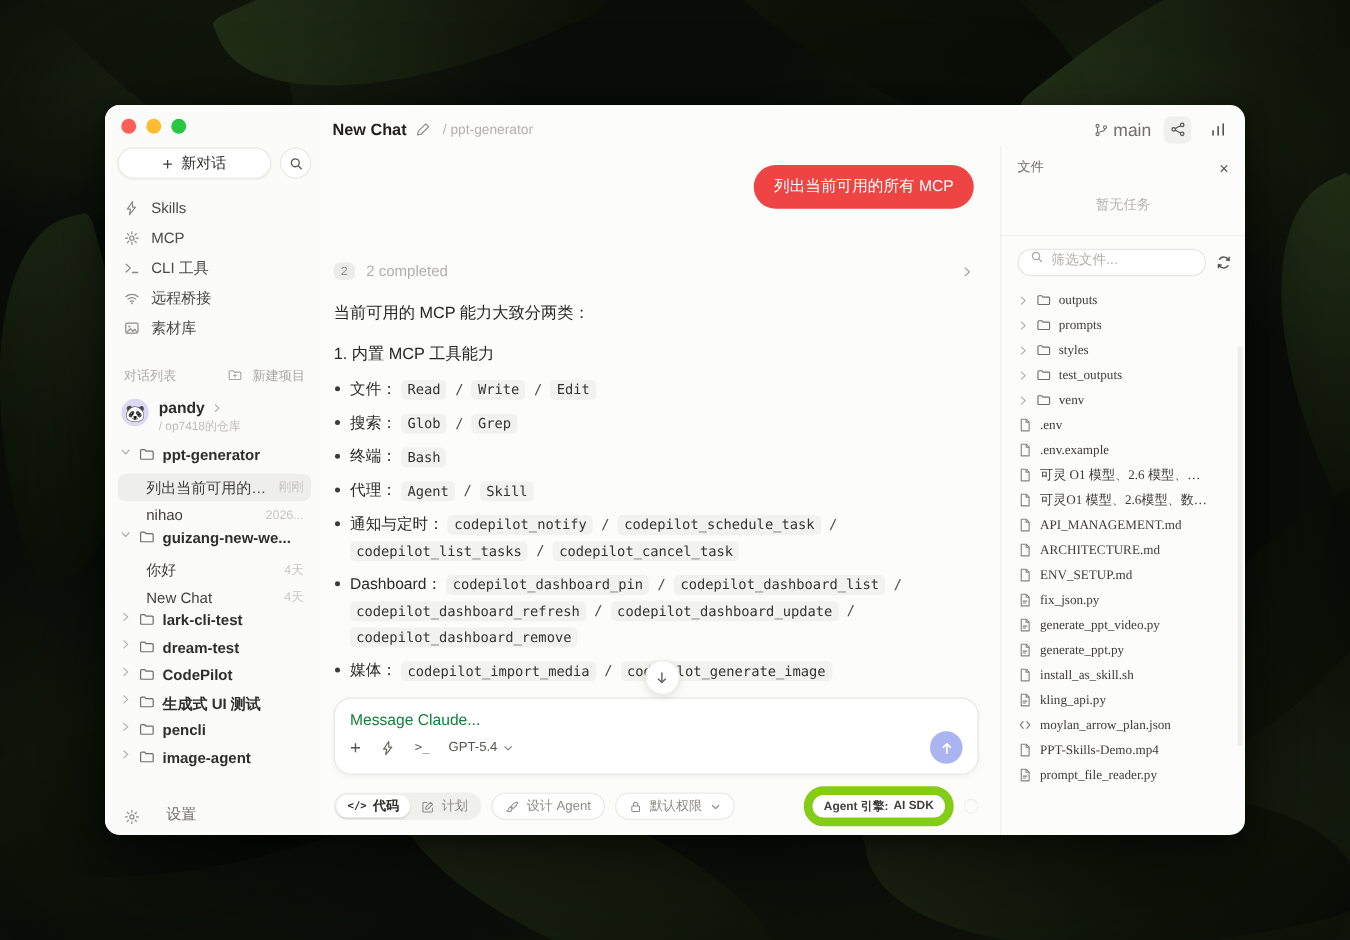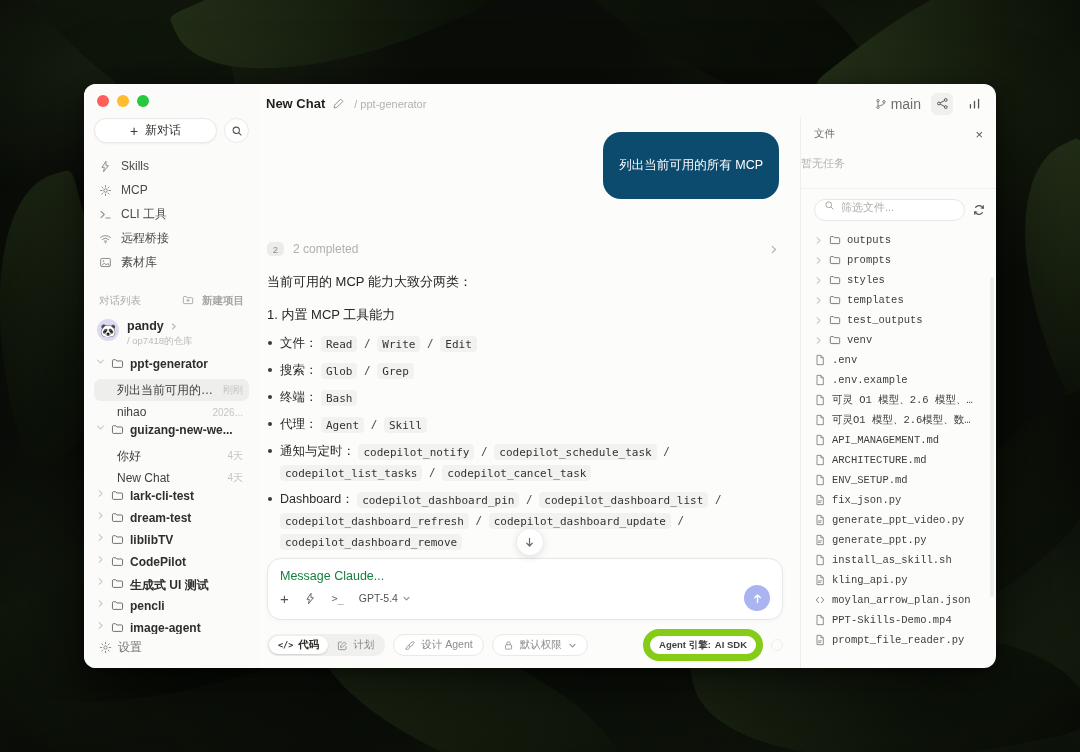--- a/index.html
+++ b/index.html
@@ -40,37 +40,37 @@
     display:flex; align-items:center; justify-content:center; gap:7px; font-size:12px; color:#2e2e2c;
     box-shadow:0 1px 2px rgba(0,0,0,.05); cursor:pointer; }
   .newchat .plus { font-size:14px; color:#3a3a38; line-height:1; }
   .sb-search { width:25px; height:25px; border:1px solid #e9e9e7; background:#fff; border-radius:50%;
     display:flex; align-items:center; justify-content:center; color:#55534f; }
   .sb-search .ic { width:12px; height:12px; }
   .sb-nav { margin-top:11px; }
   .nav-item { height:24px; display:flex; gap:9px; align-items:center; padding:0 5px; font-size:12px; color:#4a4a48; border-radius:6px; cursor:pointer; }
   .nav-ic { width:13px; height:13px; color:#8d8b88; }
   .sb-section { margin-top:20px; display:flex; justify-content:space-between; align-items:center; padding:0 5px; font-size:10.5px; color:#aeaca9; }
-  .newproj { display:flex; gap:8px; align-items:flex-start; cursor:pointer; color:#a8a6a3;font-weight:bold; }
+  .newproj { display:flex; gap:8px; align-items:flex-start; cursor:pointer; color:#a8a6a3; }
   .newproj .ic { width:12px; height:12px; }
   .sb-user { margin-top:11px; display:flex; gap:8px; padding:0 3px; align-items:flex-start; cursor:pointer; }
   .avatar { width:22px; height:22px; border-radius:50%; background:#ded9f2; display:flex; align-items:center; justify-content:center; font-size:13px; overflow:hidden; }
   .u-name-row { display:flex; align-items:center; gap:5px; font-size:12.5px; font-weight:700; color:#2b2b29; }
   .u-name-row .ic { width:9px; height:9px; color:#b3b1ae; }
   .u-sub { font-size:9.5px; color:#bdbbb8; margin-top:2px; }
   .sb-tree { margin-top:9px; flex:1; min-height:0; overflow:hidden; }
   .t-folder { height:22px; display:flex; gap:6px; align-items:flex-start; font-size:12px; font-weight:700; color:#2e2e2c; padding:0 2px; cursor:pointer; }
   .t-folder .chev { width:9px; height:9px; color:#b0aeab; }
   .t-folder .chev.open svg { transform:rotate(90deg); }
   .t-folder .fic { width:13px; height:13px; color:#6f6d6a; }
   .t-chat { height:22px; display:flex; justify-content:space-between; align-items:center; font-size:12px; color:#403f3d; padding:0 6px 0 23px; border-radius:7px; cursor:pointer; }
   .t-chat.sel { background:#eeeeec; }
   .t-chat .meta { font-size:10px; color:#c7c5c2; flex:none; margin-left:6px; }
   .t-chat .lbl { white-space:nowrap; overflow:hidden; text-overflow:ellipsis; }
-  .sb-settings { flex:none; height:26px; display:flex; gap:6px; align-items:center; font-size:12px; color:#747270; padding:0 5px; cursor:pointer; }
+  .sb-settings { flex:none; height:26px; display:flex; gap:21px; align-items:flex-end; font-size:12px; color:#747270; padding:0 5px; cursor:pointer; }
   .sb-settings .ic { width:13px; height:13px; color:#8d8b88; }
 
   
   .right-col { flex:1; display:flex; flex-direction:column; min-width:0; }
   .topbar { height:33px; flex:none; display:flex; align-items:center; padding:6px 11px 0 7px; }
   .tb-title { font-size:13px; font-weight:700; color:#201f1d; }
   .tb-edit { width:13px; height:13px; color:#92908d; margin-left:7px; cursor:pointer; }
   .tb-crumb { font-size:11px; color:#b3b1ae; margin-left:9px; }
   .tb-right { margin-left:auto; display:flex; align-items:center; gap:10px; }
   .tb-branch { display:flex; align-items:center; gap:4px; font-size:14px; color:#6f6d6a; cursor:pointer; }
@@ -78,21 +78,21 @@
   .tb-btn { width:22px; height:22px; border-radius:6px; display:flex; align-items:center; justify-content:center; color:#56544f; cursor:pointer; }
   .tb-btn.active { background:#f0f0ee; }
   .tb-btn .ic { width:13px; height:13px; }
 
   .content-row { flex:1; display:flex; min-height:0; }
 
   
   .chat-main { flex:1; min-width:0; display:flex; flex-direction:column; position:relative; padding-bottom:7px; }
   .chat-scroll { flex:1; min-height:0; overflow:hidden; padding:5px 21px 0 8px; }
   .bubble-row { display:flex; justify-content:flex-end; margin-top:10px; }
-  .bubble { background:#0c4a6e; color:#fff; font-size:12.5px; padding:25px 16px; border-radius:18px; }
+  .bubble { background:#ef4444; color:#fff; font-size:12.5px; padding:9px 16px; border-radius:18px; }
   .status-row { margin-top:43px; display:flex; align-items:center; gap:9px; }
   .badge { min-width:17px; height:14px; background:#ececea; border-radius:5px; font-size:9.5px; color:#8f8d8a;
     display:inline-flex; align-items:center; justify-content:center; padding:0 4px; }
   .status-lbl { font-size:12px; color:#b1afac; }
   .status-chev { margin-left:auto; width:11px; height:11px; color:#b1afac; cursor:pointer; }
   .msg-intro { margin-top:17px; font-size:13px; color:#262624; }
   .msg-h { margin-top:15px; font-size:13px; color:#262624; }
   .bullets { list-style:none; margin-top:9px; }
   .bullets li { position:relative; padding-left:13px; margin:6px 0; font-size:12.5px; color:#2a2a28; line-height:1.68; }
   .bullets li::before { content:""; position:absolute; left:1px; top:8px; width:4px; height:4px; border-radius:50%; background:#3a3a38; }
@@ -130,29 +130,29 @@
   .engine { margin-left:auto; border:7px solid #84cc16; border-radius:999px; padding:2.5px 9px; font-size:9.5px;
     color:#3f3e3c; font-weight:700; background:#fff; display:flex; gap:4px; }
   .engine .e-label { font-weight:700; }
   .dotend { width:12px; height:12px; border:1.5px solid #efefed; border-radius:50%; flex:none; }
 
   
   .files-panel { width:196px; flex:none; border-left:1px solid #eeeeec; display:flex; flex-direction:column; min-height:0; position:relative; }
   .fp-head { display:flex; justify-content:space-between; align-items:center; padding:10px 13px 0; }
   .fp-title { font-size:10.5px; color:#6f6d6a; }
   .fp-close { font-size:13px; color:#55534f; cursor:pointer; line-height:1; }
-  .fp-empty { text-align:left; font-size:11px; color:#b5b3b0; margin-top:15px; }
+  .fp-empty { text-align:center; font-size:11px; color:#b5b3b0; margin-top:15px; }
   .fp-div { height:1px; background:#f0f0ee; margin-top:17px; }
   .fp-search { margin:10px 10px 0 13px; display:flex; align-items:center; gap:7px; }
   .fp-input { flex:1; height:22px; border:1px solid #e7e7e5; border-radius:999px; display:flex; align-items:flex-start;
     gap:6px; padding:0 9px; color:#b0aeab; font-size:11px; background:#fff; cursor:text; }
   .fp-input .ic { width:11px; height:11px; color:#a8a6a3; }
   .fp-refresh { width:14px; height:14px; color:#55534f; cursor:pointer; flex:none; }
   .fp-tree { flex:1; min-height:0; overflow:hidden; padding:9px 0 4px 13px;
-    font-family:Liberation Mono, monospace; font-size:10.5px; color:#3f3d3a; }
+    font-family:Liberation Serif, serif; font-size:10.5px; color:#3f3d3a; }
   .fp-row { height:20px; display:flex; align-items:center; gap:6px; cursor:pointer; }
   .fp-row .chev { width:9px; height:9px; color:#b0aeab; flex:none; }
   .fp-row .fic { width:12px; height:12px; color:#6f6d6a; flex:none; }
   .fp-file { padding-left:0; }
   .fp-file .fic { color:#85837f; }
   .fp-name { white-space:nowrap; overflow:hidden; text-overflow:ellipsis; }
   .fp-scrollbar { position:absolute; right:2px; top:160px; width:4px; height:320px; background:#ededeb; border-radius:2px; }
 </style>
 </head>
 <body>
@@ -330,33 +330,20 @@
             <svg viewBox="0 0 16 16">
               <path d="M5.5 3 11 8l-5.5 5" fill="none" stroke="currentColor" stroke-width="1.7" stroke-linecap="round" stroke-linejoin="round"></path>
             </svg>
           </span>
     <span class="ic fic">
             <svg viewBox="0 0 16 16">
               <path d="M1.8 4.4c0-.6.4-1 1-1h3l1.4 1.5h6c.6 0 1 .4 1 1v5.9c0 .6-.4 1-1 1H2.8c-.6 0-1-.4-1-1z" fill="none" stroke="currentColor" stroke-width="1.2" stroke-linejoin="round"></path>
             </svg>
           </span>
     <span class="lbl">dream-test</span>
-  </div>
-        <div class="t-folder">
-    <span class="ic chev">
-            <svg viewBox="0 0 16 16">
-              <path d="M5.5 3 11 8l-5.5 5" fill="none" stroke="currentColor" stroke-width="1.7" stroke-linecap="round" stroke-linejoin="round"></path>
-            </svg>
-          </span>
-    <span class="ic fic">
-            <svg viewBox="0 0 16 16">
-              <path d="M1.8 4.4c0-.6.4-1 1-1h3l1.4 1.5h6c.6 0 1 .4 1 1v5.9c0 .6-.4 1-1 1H2.8c-.6 0-1-.4-1-1z" fill="none" stroke="currentColor" stroke-width="1.2" stroke-linejoin="round"></path>
-            </svg>
-          </span>
-    <span class="lbl">liblibTV</span>
   </div>
         <div class="t-folder">
     <span class="ic chev">
             <svg viewBox="0 0 16 16">
               <path d="M5.5 3 11 8l-5.5 5" fill="none" stroke="currentColor" stroke-width="1.7" stroke-linecap="round" stroke-linejoin="round"></path>
             </svg>
           </span>
     <span class="ic fic">
             <svg viewBox="0 0 16 16">
               <path d="M1.8 4.4c0-.6.4-1 1-1h3l1.4 1.5h6c.6 0 1 .4 1 1v5.9c0 .6-.4 1-1 1H2.8c-.6 0-1-.4-1-1z" fill="none" stroke="currentColor" stroke-width="1.2" stroke-linejoin="round"></path>
@@ -654,33 +641,20 @@
     <span class="ic chev">
                 <svg viewBox="0 0 16 16">
                   <path d="M5.5 3 11 8l-5.5 5" fill="none" stroke="currentColor" stroke-width="1.7" stroke-linecap="round" stroke-linejoin="round"></path>
                 </svg>
               </span>
     <span class="ic fic">
                 <svg viewBox="0 0 16 16">
                   <path d="M1.8 4.4c0-.6.4-1 1-1h3l1.4 1.5h6c.6 0 1 .4 1 1v5.9c0 .6-.4 1-1 1H2.8c-.6 0-1-.4-1-1z" fill="none" stroke="currentColor" stroke-width="1.2" stroke-linejoin="round"></path>
                 </svg>
               </span>
-    <span class="fp-name">templates</span>
-  </div>
-            <div class="fp-row">
-    <span class="ic chev">
-                <svg viewBox="0 0 16 16">
-                  <path d="M5.5 3 11 8l-5.5 5" fill="none" stroke="currentColor" stroke-width="1.7" stroke-linecap="round" stroke-linejoin="round"></path>
-                </svg>
-              </span>
-    <span class="ic fic">
-                <svg viewBox="0 0 16 16">
-                  <path d="M1.8 4.4c0-.6.4-1 1-1h3l1.4 1.5h6c.6 0 1 .4 1 1v5.9c0 .6-.4 1-1 1H2.8c-.6 0-1-.4-1-1z" fill="none" stroke="currentColor" stroke-width="1.2" stroke-linejoin="round"></path>
-                </svg>
-              </span>
     <span class="fp-name">test_outputs</span>
   </div>
             <div class="fp-row">
     <span class="ic chev">
                 <svg viewBox="0 0 16 16">
                   <path d="M5.5 3 11 8l-5.5 5" fill="none" stroke="currentColor" stroke-width="1.7" stroke-linecap="round" stroke-linejoin="round"></path>
                 </svg>
               </span>
     <span class="ic fic">
                 <svg viewBox="0 0 16 16">

